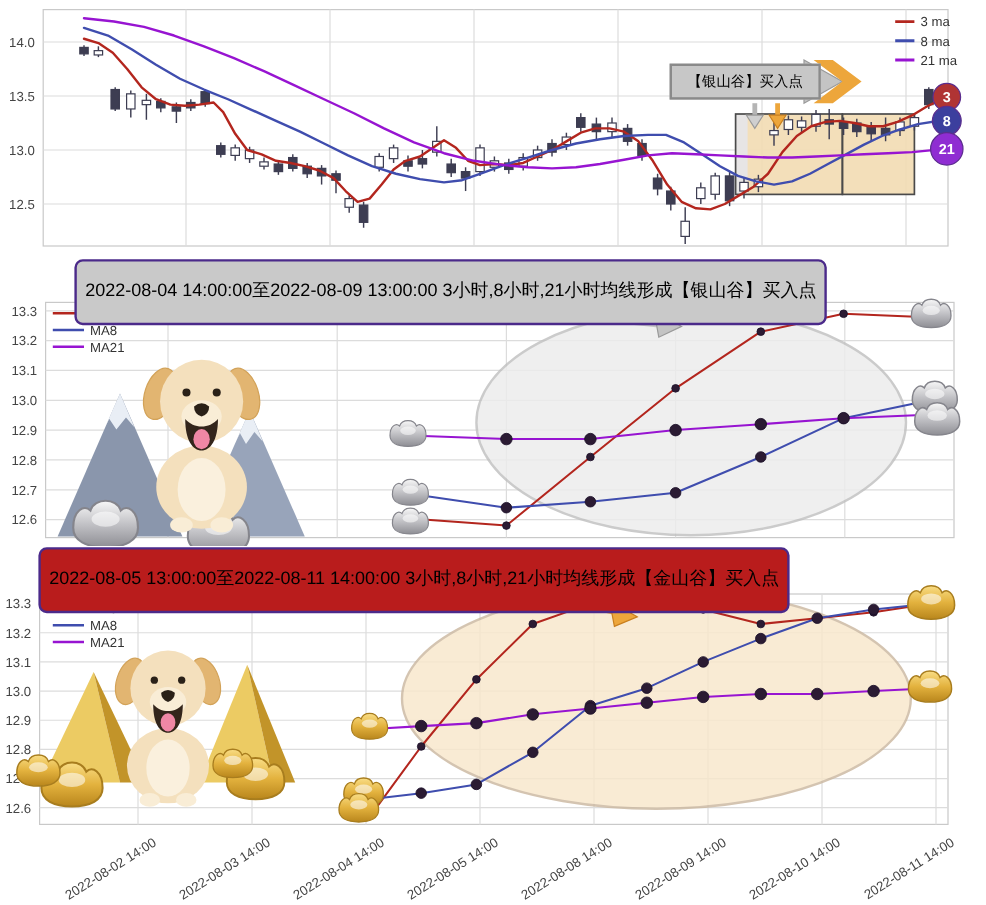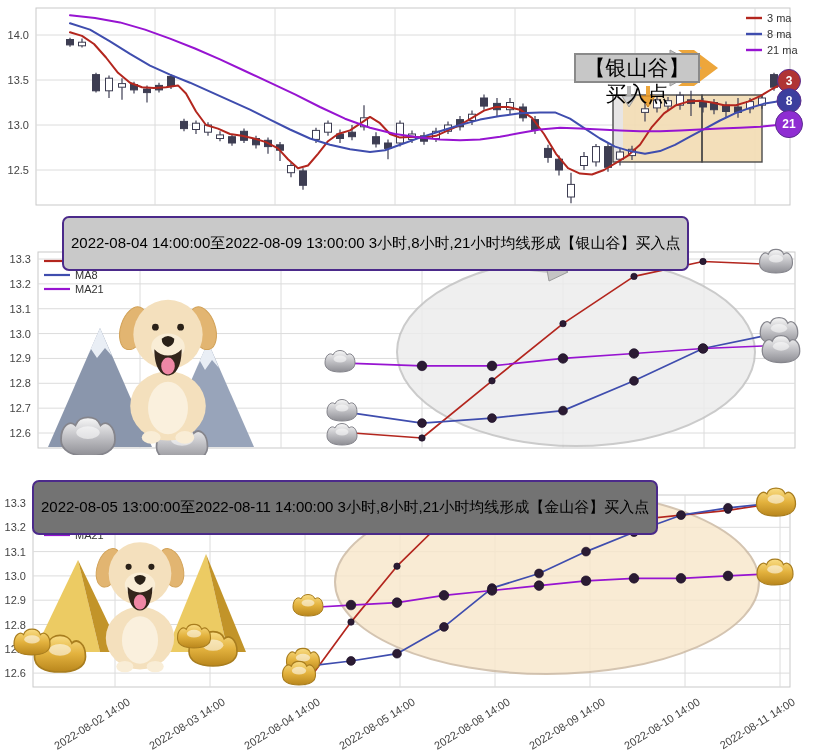--- a/index.html
+++ b/index.html
@@ -5,23 +5,23 @@
   html,body{margin:0;padding:0;background:#fff;}
   .stage{position:relative;width:822px;height:754px;background:#fff;overflow:hidden;
          font-family:"Liberation Sans","DejaVu Sans",sans-serif;}
   .stage svg{position:absolute;left:0;display:block;}
   #top-svg{top:0;}
   #mid-svg{top:245px;}
   #bot-svg{top:486px;}
   .banner{position:absolute;white-space:nowrap;font-size:15px;line-height:1.25;color:#000;
           border:2px solid #4b2a8a;border-radius:7px;padding:16px 7px;z-index:3;}
   #banner-silver{left:62px;top:216px;background:#c9c9c9;}
-  #banner-gold{left:32px;top:456px;background:#737373;margin-top:24px;}
+  #banner-gold{left:32px;top:456px;background:#b91c1c;}
   .anno{position:absolute;left:558px;top:53px;width:122px;height:26px;background:#c7c7c7;
-        border:2px solid #8a8a8a;text-align:center;font-size:21px;line-height:26px;z-index:2;margin-left:16px;}
+        border:2px solid #8a8a8a;text-align:center;font-size:12px;line-height:26px;z-index:2;}
   text{font-family:"Liberation Sans","DejaVu Sans",sans-serif;}
   .tick{font-size:11px;fill:#444;}
   .leg{font-size:11px;fill:#333;}
   .badge-t{font-size:12px;font-weight:bold;fill:#fff;}
 </style>
 </head>
 <body>
 
 <div class="stage">
   <svg id="defs-svg" width="0" height="0">

